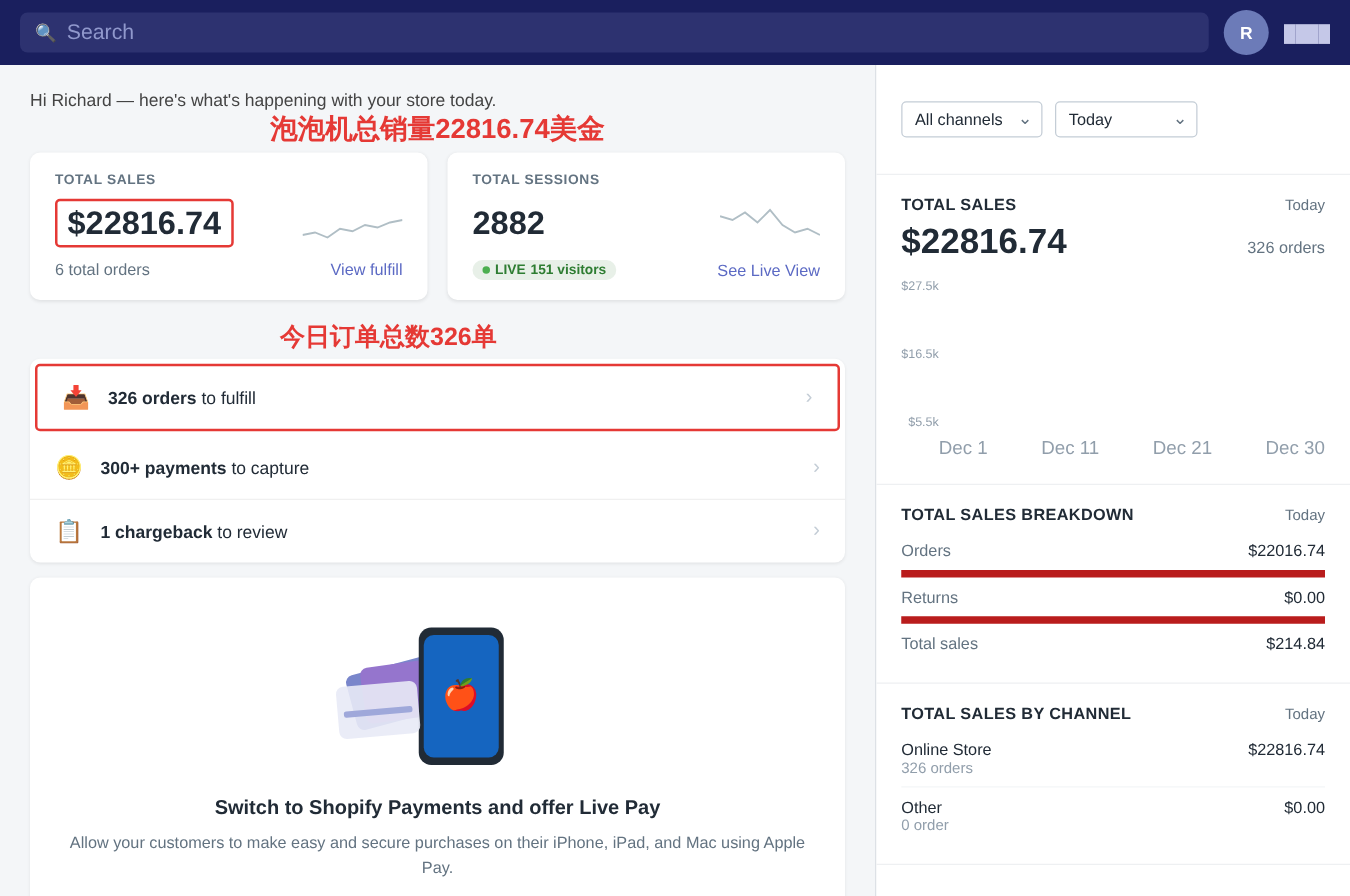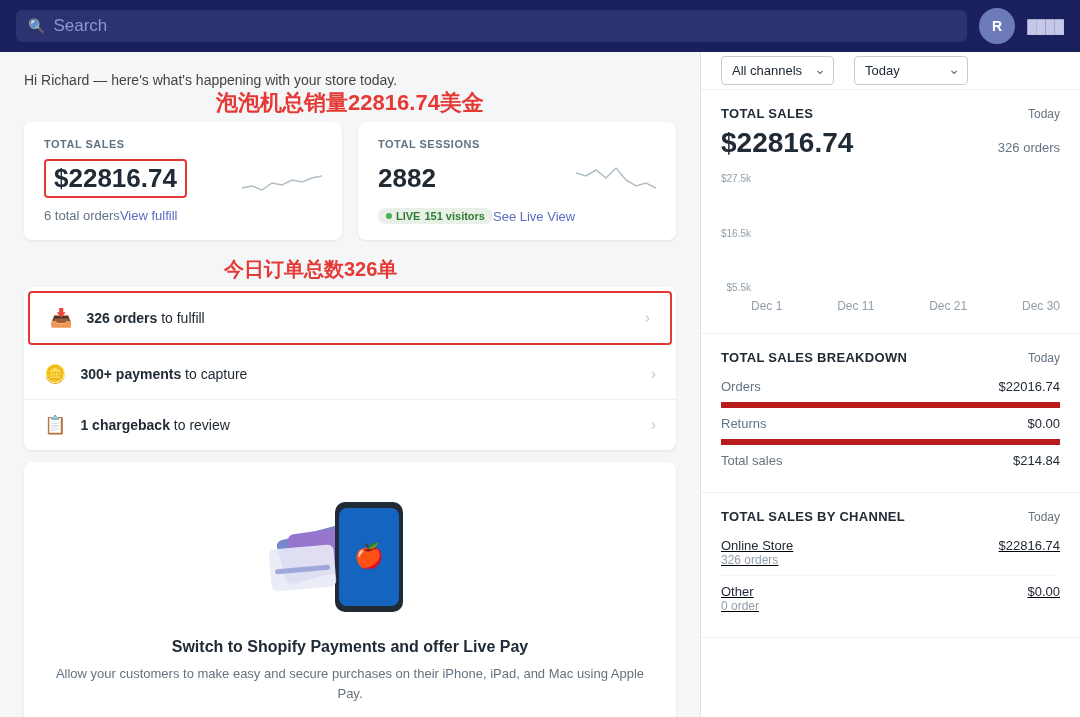--- a/index.html
+++ b/index.html
@@ -101,20 +101,21 @@
       font-weight: 600;
       color: #212b36;
     }
     .stat-value.highlight {
       border: 2px solid #e53935;
       padding: 2px 8px;
       border-radius: 4px;
     }
     .stat-footer {
       display: flex;
+      justify-content: space-between;
       align-items: center;
       margin-top: 10px;
       font-size: 13px;
       color: #637381;
     }
     .stat-link { color: #5c6ac4; text-decoration: none; font-size: 13px; }
     .live-badge {
       display: inline-flex;
       align-items: center;
       gap: 4px;
@@ -201,22 +202,22 @@
       text-transform: uppercase;
       letter-spacing: 0.3px;
     }
     .right-section-meta {
       font-size: 12px;
       color: #637381;
     }
 
     .filter-row {
       display: flex;
-      gap: 20px;
-      padding: 4px 20px;
+      gap: 10px;
+      padding: 29px 20px;
       border-bottom: 1px solid #eef0f2;
     }
     .filter-select {
       border: 1px solid #c4cdd6;
       border-radius: 4px;
       padding: 6px 28px 6px 10px;
       font-size: 13px;
       color: #212b36;
       background: white;
       appearance: none;
@@ -248,21 +249,21 @@
     }
 
     
     .bar-chart {
       margin: 12px 0 4px;
       position: relative;
     }
     .bar-chart-labels {
       display: flex;
       justify-content: space-between;
-      font-size: 12px;
+      font-size: 15px;
       color: #919eab;
       margin-top: 4px;
     }
     .y-axis {
       display: flex;
       flex-direction: column;
       justify-content: space-between;
       align-items: flex-end;
       padding-right: 6px;
       font-size: 10px;
@@ -278,21 +279,20 @@
       color: #212b36;
       border-bottom: 6px solid #b91c1c;
     }
     .breakdown-row:last-child { border-bottom: none; }
     .breakdown-label { color: #637381; }
     .breakdown-value { font-weight: 500; }
 
     .channel-item {
       padding: 8px 0;
       border-bottom: 1px solid #f4f6f8;
-      text-decoration: underline;
     }
     .channel-item:last-child { border-bottom: none; }
     .channel-name { font-size: 13px; color: #212b36; font-weight: 500; }
     .channel-sub { font-size: 12px; color: #919eab; }
     .channel-value { font-size: 13px; color: #212b36; font-weight: 500; }
     .channel-row { display: flex; justify-content: space-between; align-items: flex-start; }
   </style>
 </head>
 <body>
 

